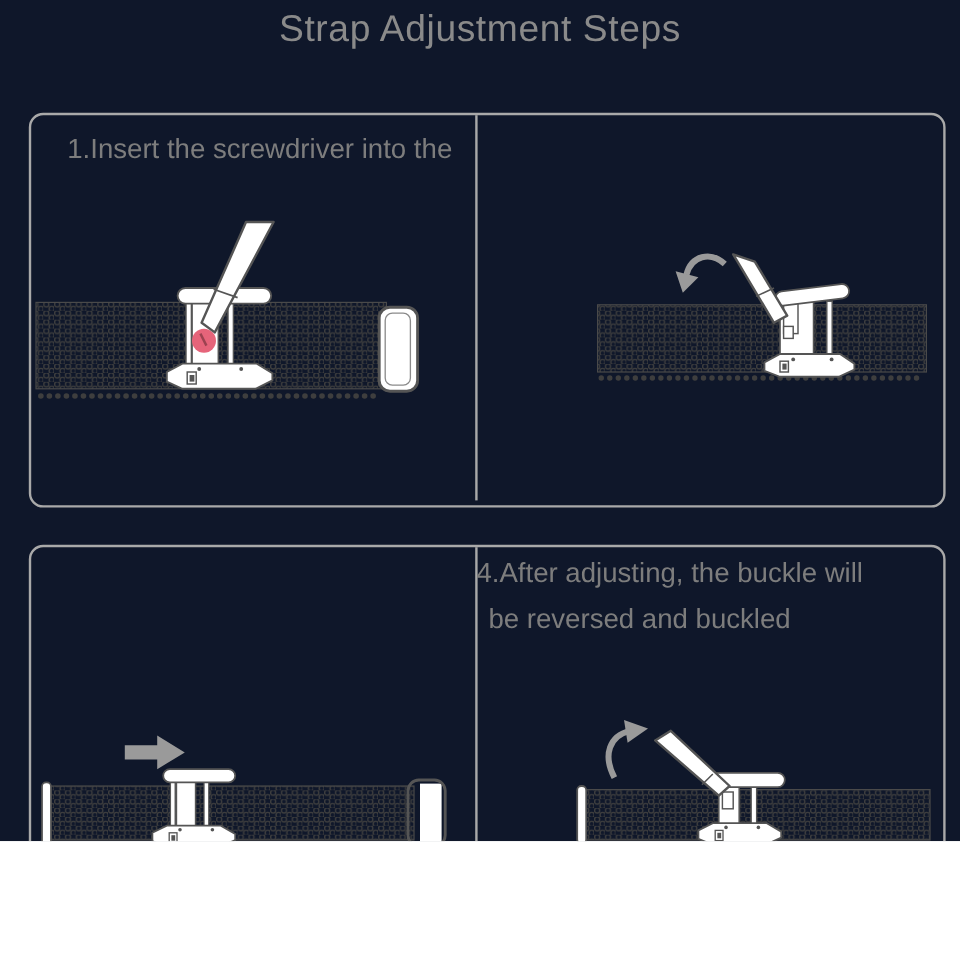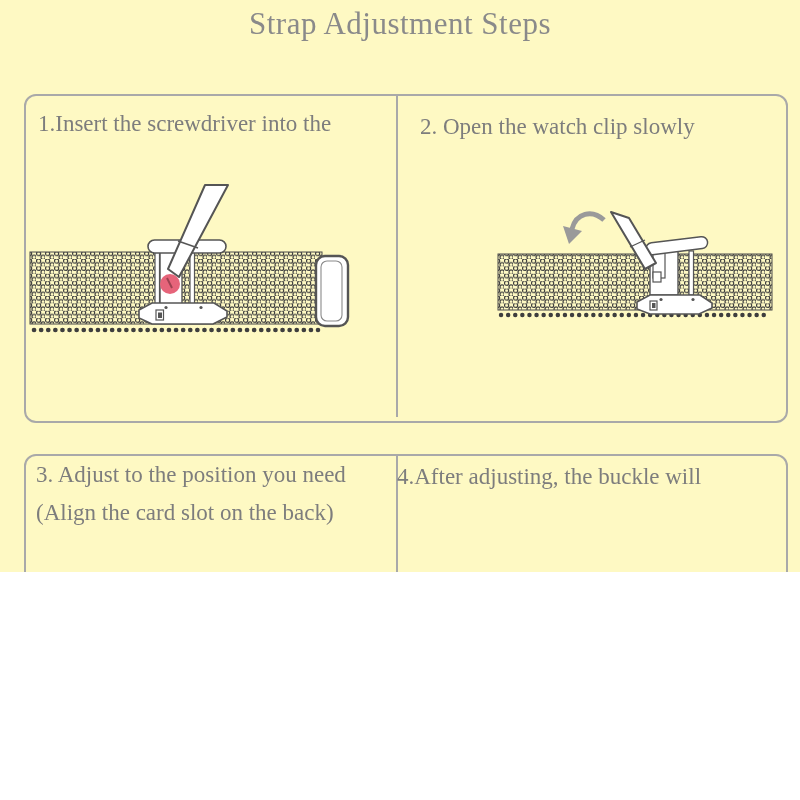--- a/index.html
+++ b/index.html
@@ -1,65 +1,59 @@
 <!DOCTYPE html>
 <html><head>
 <meta charset="utf-8">
 <style>
   html,body{margin:0;padding:0;background:#ffffff;}
   .stage{
-    position:relative;width:800px;height:572px;background:#fef9c3;overflow:hidden;
-    font-family:Liberation Serif, serif;
+    position:relative;width:800px;height:701px;background:#0f172a;overflow:hidden;
+    font-family:Liberation Sans, sans-serif;
   }
   .title{
     position:absolute;left:0;top:6px;width:800px;text-align:center;
     font-size:31px;font-weight:400;color:#8a8a8a;letter-spacing:.5px;margin:0;
   }
   .group{
     position:absolute;border:2px solid #a9a9a9;border-radius:12px;background:transparent;
   }
   .group.top{left:24px;top:94px;width:760px;height:325px;}
   .group.bottom{left:24px;top:454px;width:760px;height:328px;}
   .vdivider{position:absolute;width:2px;background:#a9a9a9;}
   .vd-top{left:396px;top:96px;height:321px;}
   .vd-bottom{left:396px;top:456px;height:324px;}
   .steptext{
     position:absolute;color:#7d7d7d;font-size:23px;line-height:38px;white-space:nowrap;
   }
   .steptext .l2.indent{padding-left:10px;}
-  .t1{left:38px;top:105px;}
+  .t1{left:56px;top:105px;}
   .t2{left:420px;top:108px;}
   .t3{left:36px;top:456px;}
   .t4{left:397px;top:458px;}
   svg.art{position:absolute;left:0;top:0;}
 </style>
 </head>
 <body>
 
 <div class="stage">
 
   <h1 class="title">Strap Adjustment Steps</h1>
 
   <div class="group top"></div>
   <div class="group bottom"></div>
   <div class="vdivider vd-top"></div>
   <div class="vdivider vd-bottom"></div>
 
   <div class="steptext t1">
     <div class="l1">1.Insert the screwdriver into the</div>
   </div>
-  <div class="steptext t2">
-    <div class="l1">2. Open the watch clip slowly</div>
-  </div>
-  <div class="steptext t3">
-    <div class="l1">3. Adjust to the position you need</div>
-    <div class="l2">(Align the card slot on the back)</div>
-  </div>
   <div class="steptext t4">
     <div class="l1">4.After adjusting, the buckle will</div>
+    <div class="l2 indent">be reversed and buckled</div>
   </div>
 
   <svg class="art" width="800" height="800" viewBox="0 0 800 800">
     <defs>
       <pattern id="mesh" width="9" height="7.4" patternUnits="userSpaceOnUse">
         <circle cx="2.6" cy="2" r="2.1" fill="none" stroke="#3e3e3e" stroke-width="1.15"></circle>
         <circle cx="7.1" cy="5.7" r="2.1" fill="none" stroke="#3e3e3e" stroke-width="1.15"></circle>
       </pattern>
     </defs>
 

